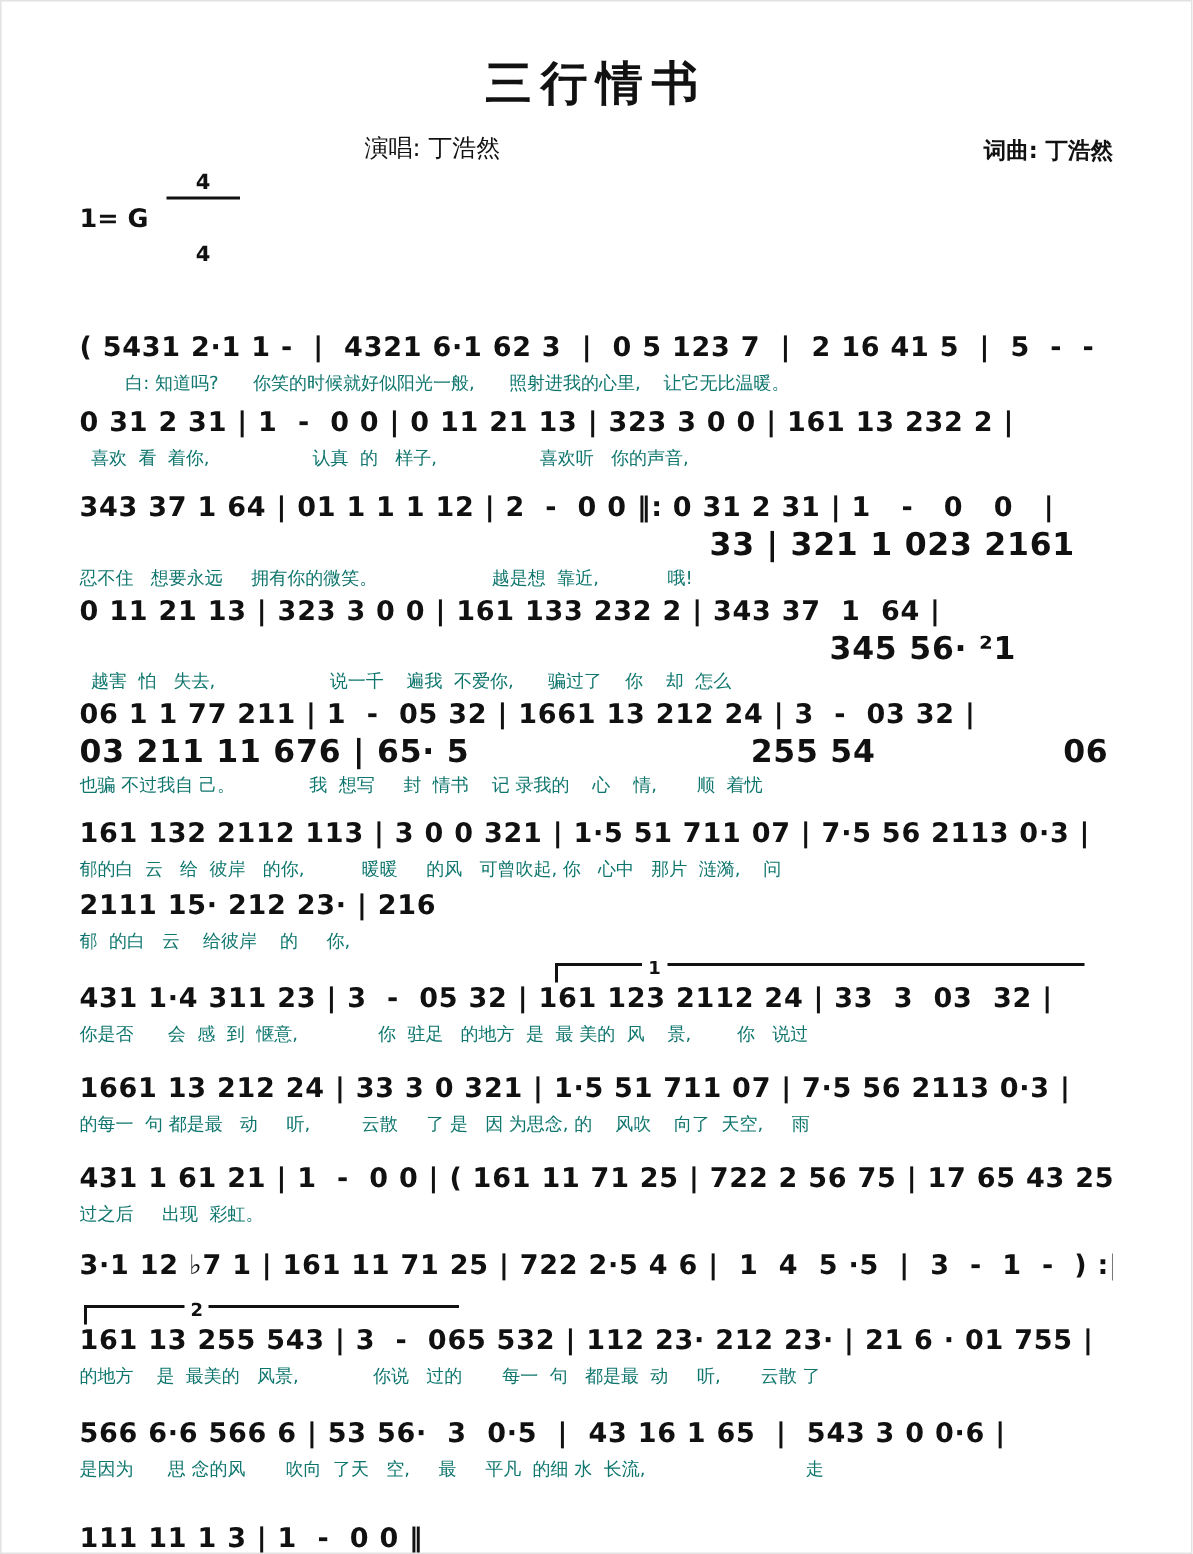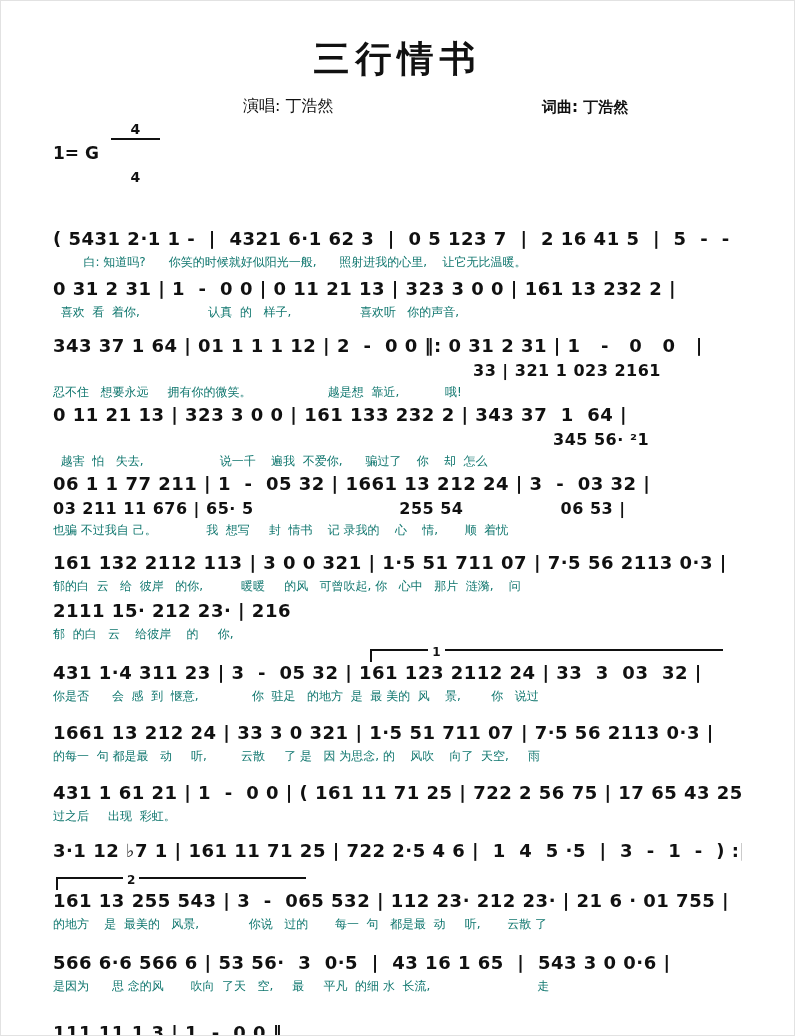--- a/index.html
+++ b/index.html
@@ -10,46 +10,46 @@
     background:#ffffff;
     border:1px solid #e2e2e2;
     box-sizing:border-box;
     font-family:"DejaVu Sans",sans-serif;
     color:#111;
     overflow:hidden;
   }
   .inner{padding:34px 52px 0 52px;}
   .title{
     text-align:center;
-    font-size:36px;
+    font-size:31px;
     font-weight:bold;
     letter-spacing:6px;
     margin:0 0 10px 0;
   }
   .header-row{
     display:flex;
     align-items:flex-start;
     margin-bottom:14px;
   }
   .key-block{width:190px;font-size:17px;font-weight:bold;white-space:pre;display:flex;align-items:center;}
   .timesig{display:inline-block;text-align:center;font-weight:bold;font-size:14px;line-height:1;margin-left:12px;}
   .timesig .num{display:block;border-bottom:2px solid #111;padding:0 4px 2px;}
   .timesig .den{display:block;padding-top:2px;}
   .singer{flex:1;font-size:16px;font-weight:normal;padding-top:2px;}
-  .credits{width:200px;text-align:left;font-size:15px;font-weight:bold;line-height:1.8;}
+  .credits{width:200px;text-align:right;font-size:15px;font-weight:bold;line-height:1.8;}
   .sys{position:relative;}
   .notes{
     font-size:18px;
     font-weight:bold;
     letter-spacing:0.5px;
     white-space:pre;
     line-height:26px;
     overflow:hidden;
   }
-  .notes.second{font-size:16px;line-height:23px;}
+  .notes.second{font-size:21px;line-height:23px;}
   .lyrics{
     font-size:12px;
     white-space:pre;
     line-height:20px;
     overflow:hidden;
     color:#0f766e;
   }
   .volta{
     position:absolute;
     top:-11px;

